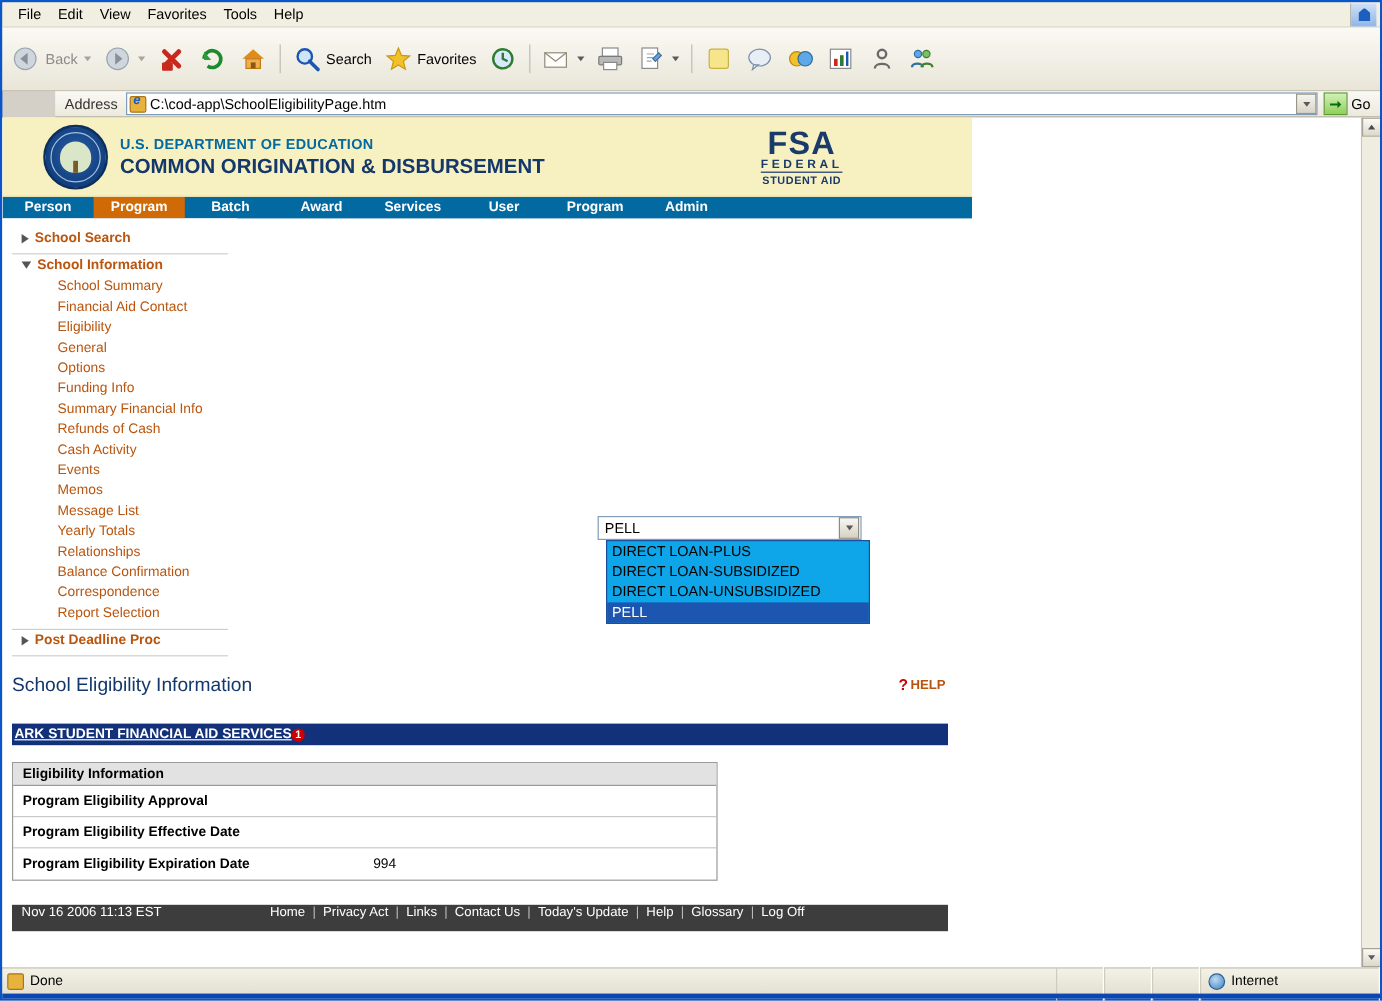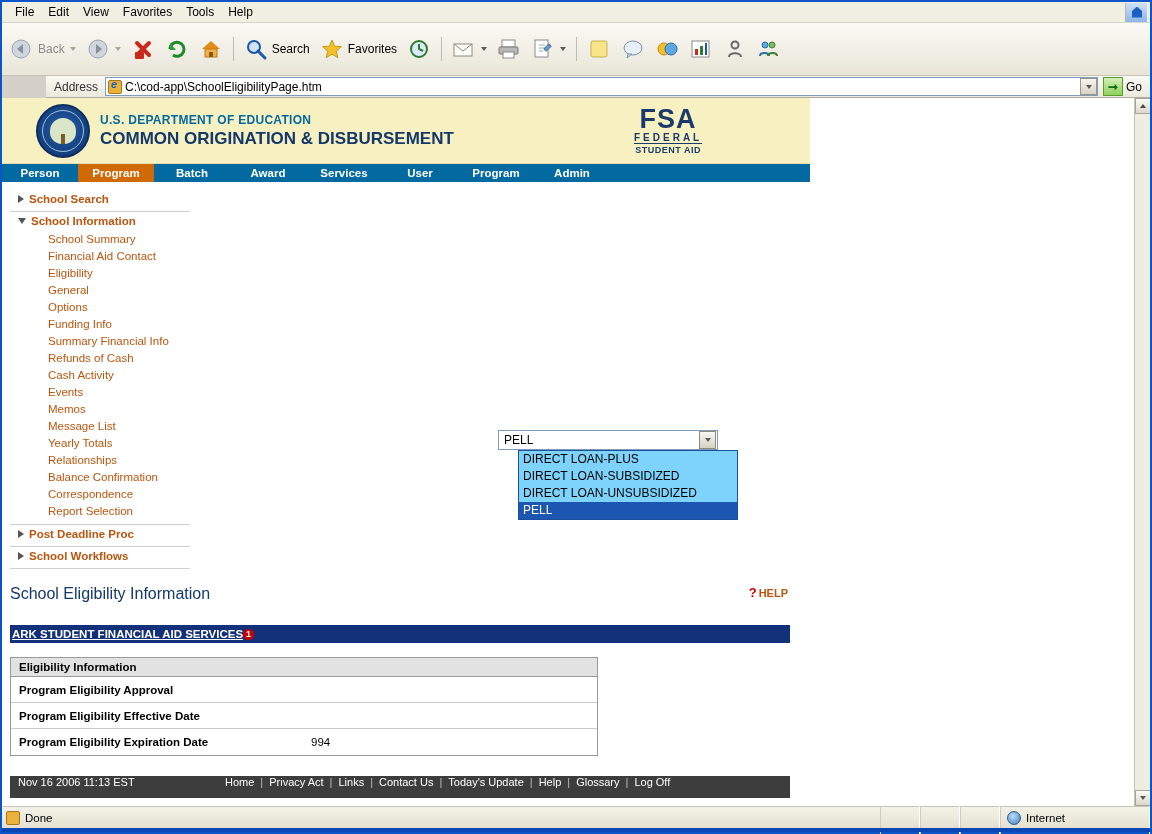--- a/index.html
+++ b/index.html
@@ -328,23 +328,23 @@
     z-index: 30;
   }
   .select-box .sel-txt { padding-left: 5px; font-size: 12px; flex: 1; }
   .select-box .sel-btn {
     width: 17px; height: 18px; margin-right: 1px;
     background: linear-gradient(to bottom, #f8f7f2, #d5d1c3);
     border: 1px solid #8e8a7e;
     display: flex; align-items: center; justify-content: center;
   }
   .dropdown {
-    position: absolute; left: 516px; top: 352px;
+    position: absolute; left: 503px; top: 352px;
     width: 220px;
-    background: #7dd3fc;
+    background: #0ea5e9;
     border: 1px solid #1c4f9c;
     z-index: 31;
   }
   .dd-opt { font-size: 12px; padding: 1px 0 1px 4px; line-height: 15px; }
   .dd-opt.sel { background: #1c56b0; color: #fff; }
 
   
   .footer {
     margin-top: 20px;
     height: 22px; background: #3d3d3d;
@@ -684,26 +684,20 @@
               </div>
             </div>
 
             <div class="side-group">
               <div class="side-head">
                 <span class="tri-right"></span>
                 <span>Post Deadline Proc</span>
               </div>
             </div>
 
-            <div class="side-group">
-              <div class="side-head">
-                <span class="tri-right"></span>
-                <span>School Workflows</span>
-              </div>
-            </div>
           </div>
 
           <div class="main">
             <h1 class="page-title">School Eligibility Information</h1>
             <div class="help">
               <span class="qm">?</span>
               <span>HELP</span>
             </div>
 
             <div class="school-bar">

